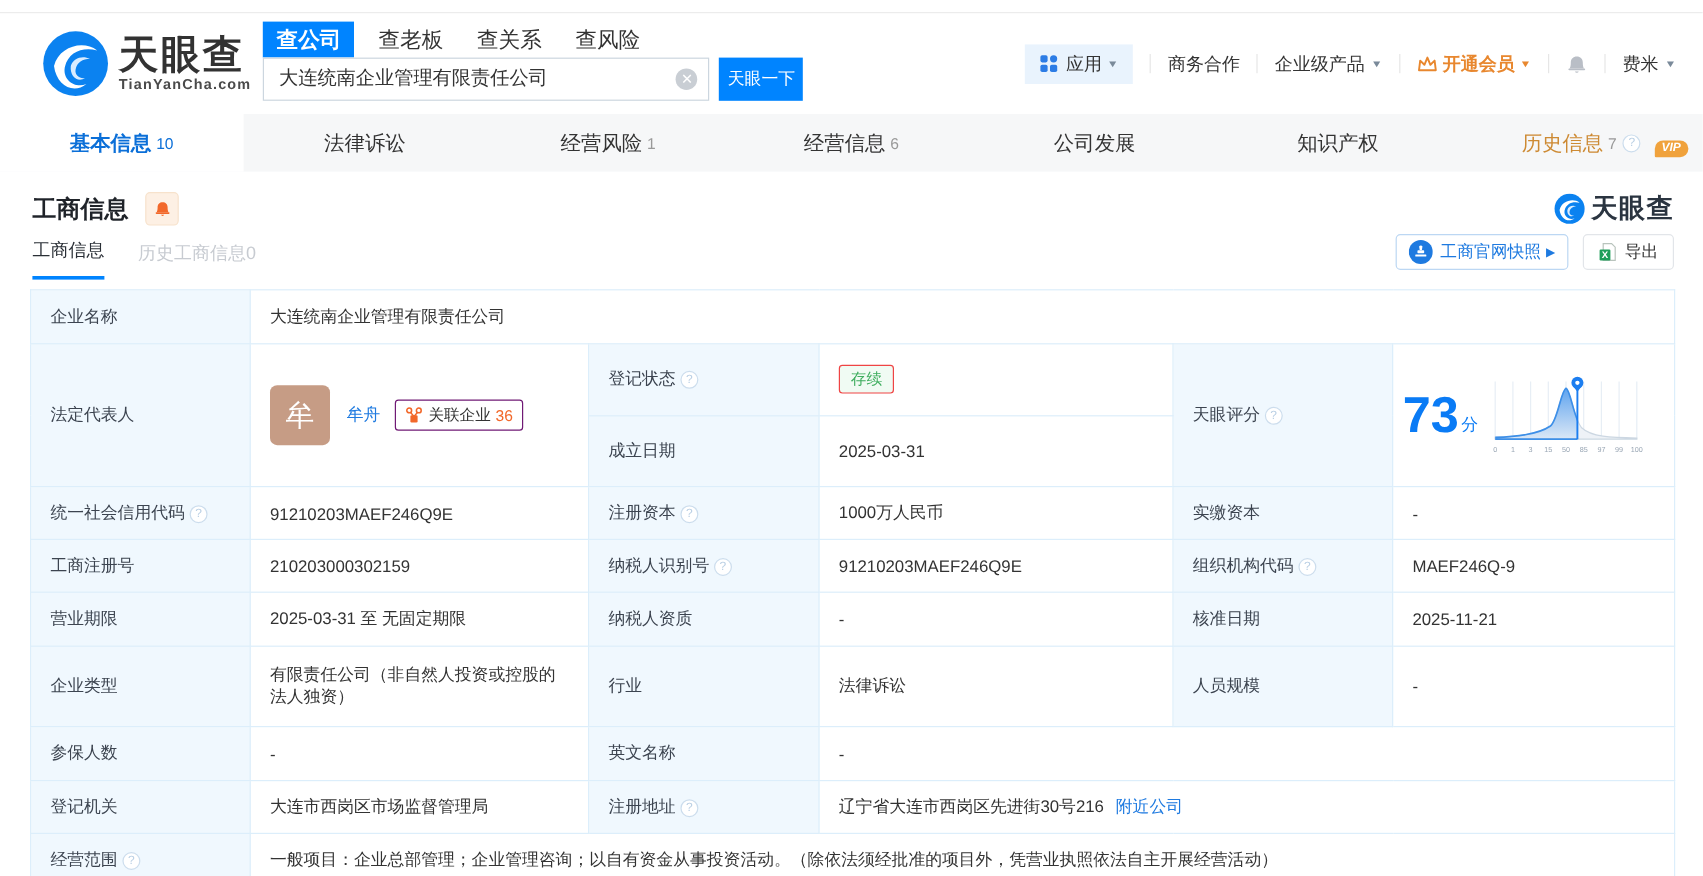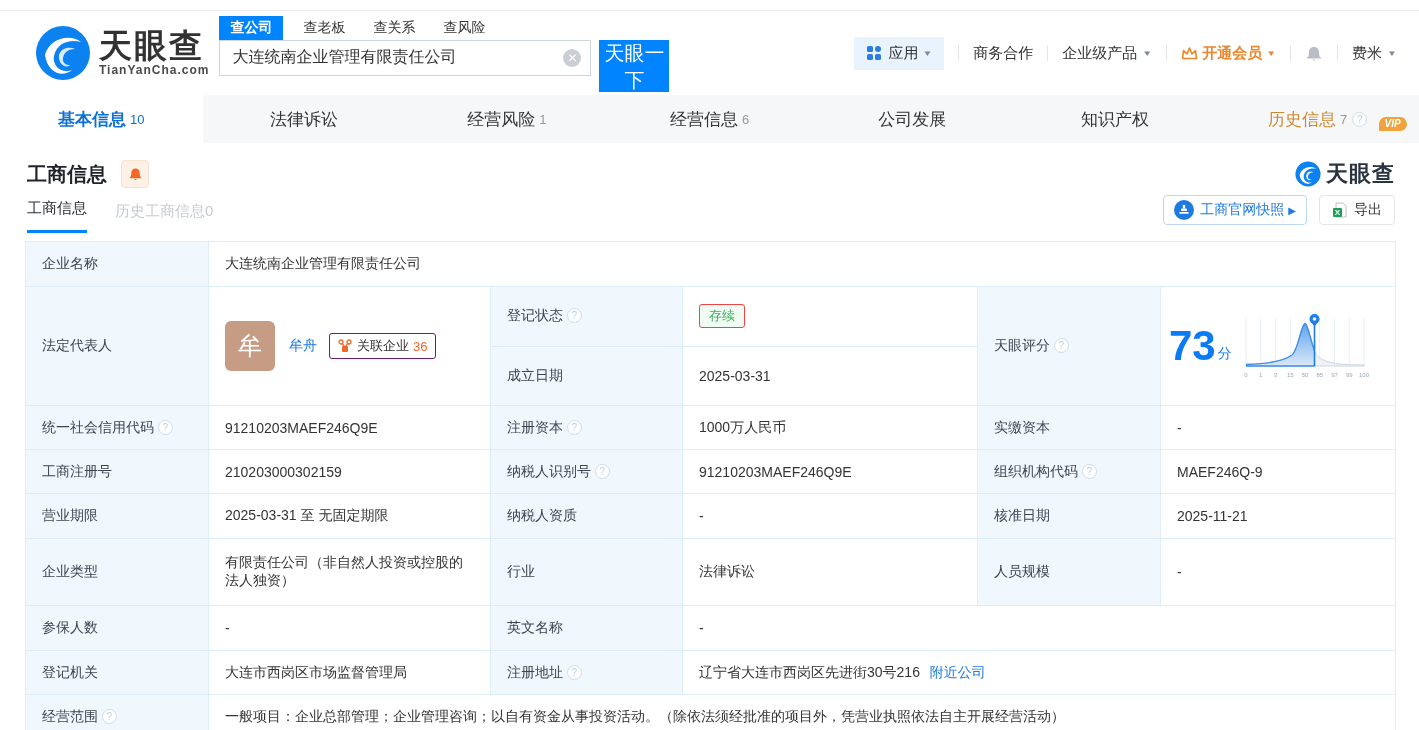--- a/index.html
+++ b/index.html
@@ -11,27 +11,27 @@
   .logo-wrap { display:flex; align-items:center; }
   .logo-text { margin-left:8px; }
   .logo-cn { font-size:33px; font-weight:bold; color:#323232; letter-spacing:2px; line-height:34px;}
   .logo-en { font-size:12px; font-weight:bold; color:#4a4a4a; letter-spacing:1px; }
   .slogan { margin-left:14px; background:#e8312f; color:#fff; padding:8px 10px; line-height:21px; font-size:14px; font-weight:bold; }
   .slogan .l1 { letter-spacing:3px; }
   .slogan .l2 { letter-spacing:0.5px; }
 
   .search-block { margin-left:10px; width:450px; }
   .search-tabs { display:flex; align-items:flex-end; height:25px; }
-  .search-tab { font-size:14px; color:#333; margin-right:28px; padding:3px 0; cursor:pointer; }
+  .search-tab { font-size:18px; color:#333; margin-right:28px; padding:3px 0; cursor:pointer; }
   .search-tab.active { background:#0084ff; color:#fff; padding:3px 11px; margin-right:20px; font-weight:bold;}
   .search-row { display:flex; }
   .search-input-wrap { position:relative; width:372px; }
   .search-input { width:372px; height:36px; border:1px solid #ccd6df; padding:0 34px 0 12px; font-size:16px; color:#333; outline:none; font-family:inherit;}
   .clear-btn { position:absolute; right:10px; top:9px; width:18px; height:18px; border-radius:50%; background:#c9ced4; color:#fff; font-size:12px; line-height:18px; text-align:center; cursor:pointer;}
-  .search-btn { margin-left:8px; width:78px; height:52px; background:#0084ff; color:#fff; border:none; font-size:20px; cursor:pointer; font-family:inherit;}
+  .search-btn { margin-left:8px; width:78px; height:36px; background:#0084ff; color:#fff; border:none; font-size:14px; cursor:pointer; font-family:inherit;}
 
   .top-nav { margin-left:auto; display:flex; align-items:center; font-size:15px; color:#333; }
   .nav-apps { display:flex; align-items:center; background:#e9f3fd; border-radius:0; padding:7px 12px; cursor:pointer; }
   .nav-apps span.txt { margin:0 4px 0 6px; }
   .caret { font-size:10px; color:#7a8a9a; transform:scaleY(.8); }
   .nav-divider { width:1px; height:16px; background:#e6e6e6; margin:0 14px; }
   .nav-item { cursor:pointer; display:flex; align-items:center; }
   .vip-link { color:#e8872e; font-weight:bold; display:flex; align-items:center; cursor:pointer;}
   .vip-link .txt { margin:0 4px; }
   .vip-link .caret { color:#e8872e; }

